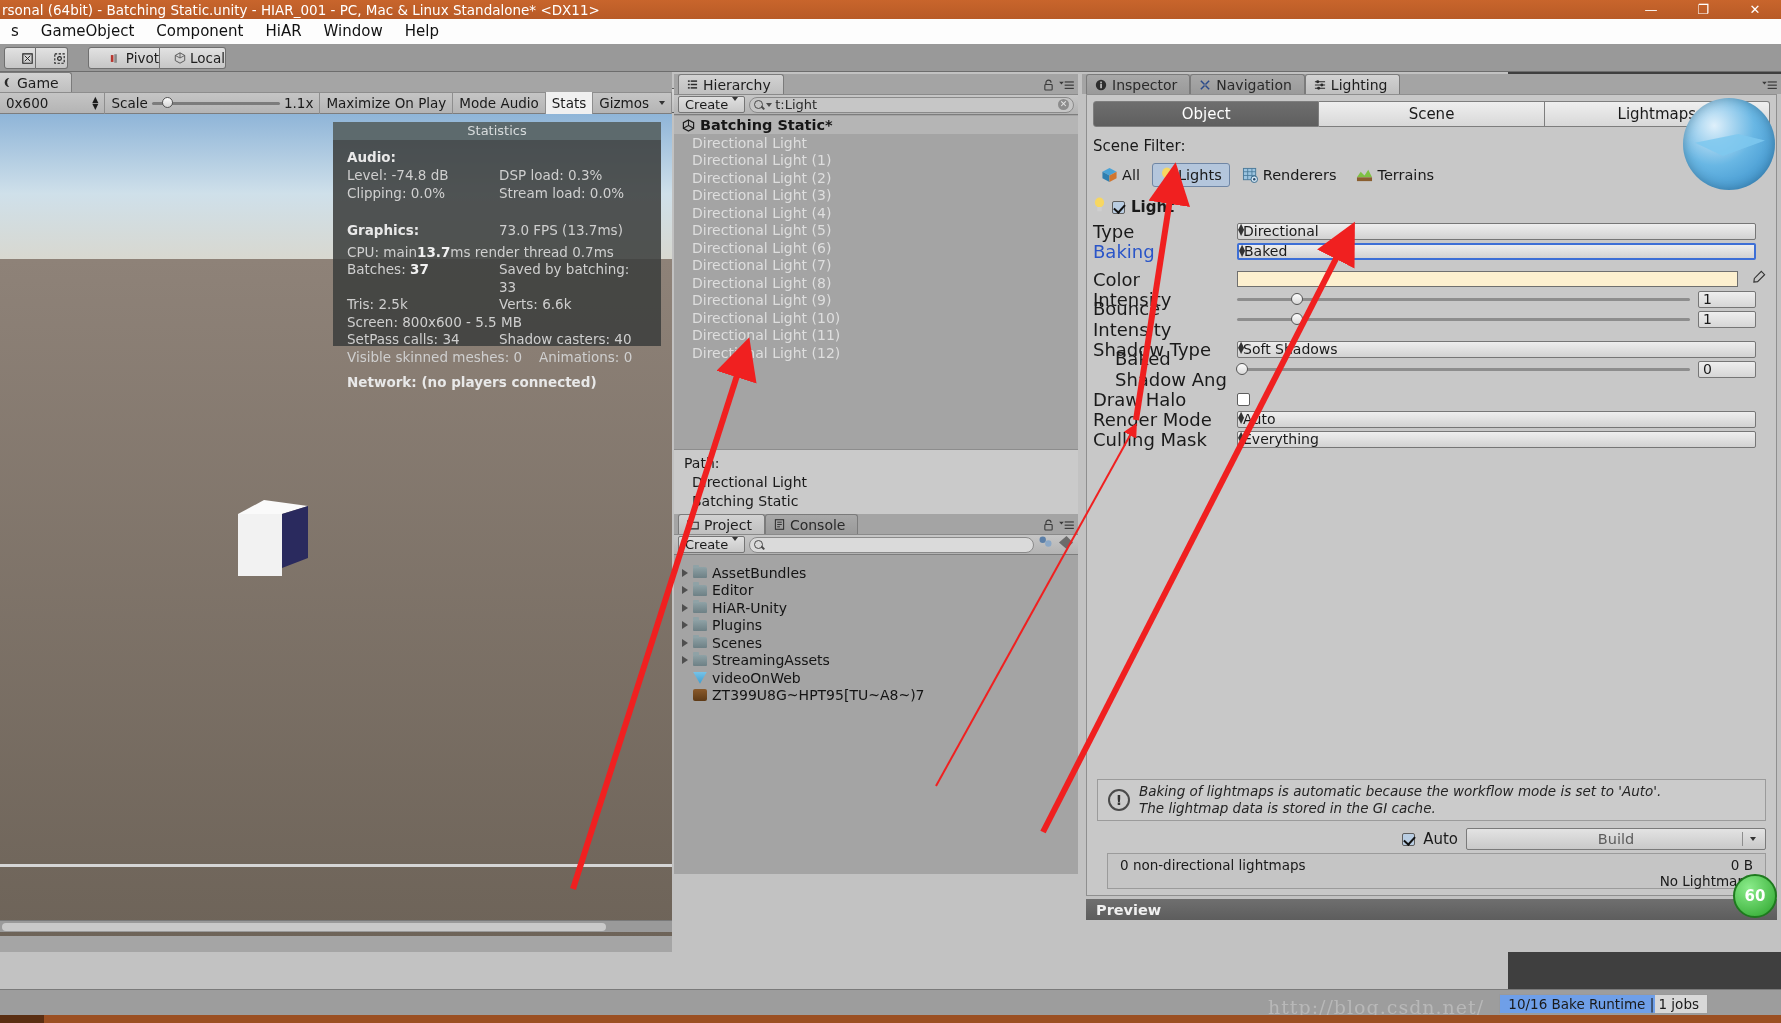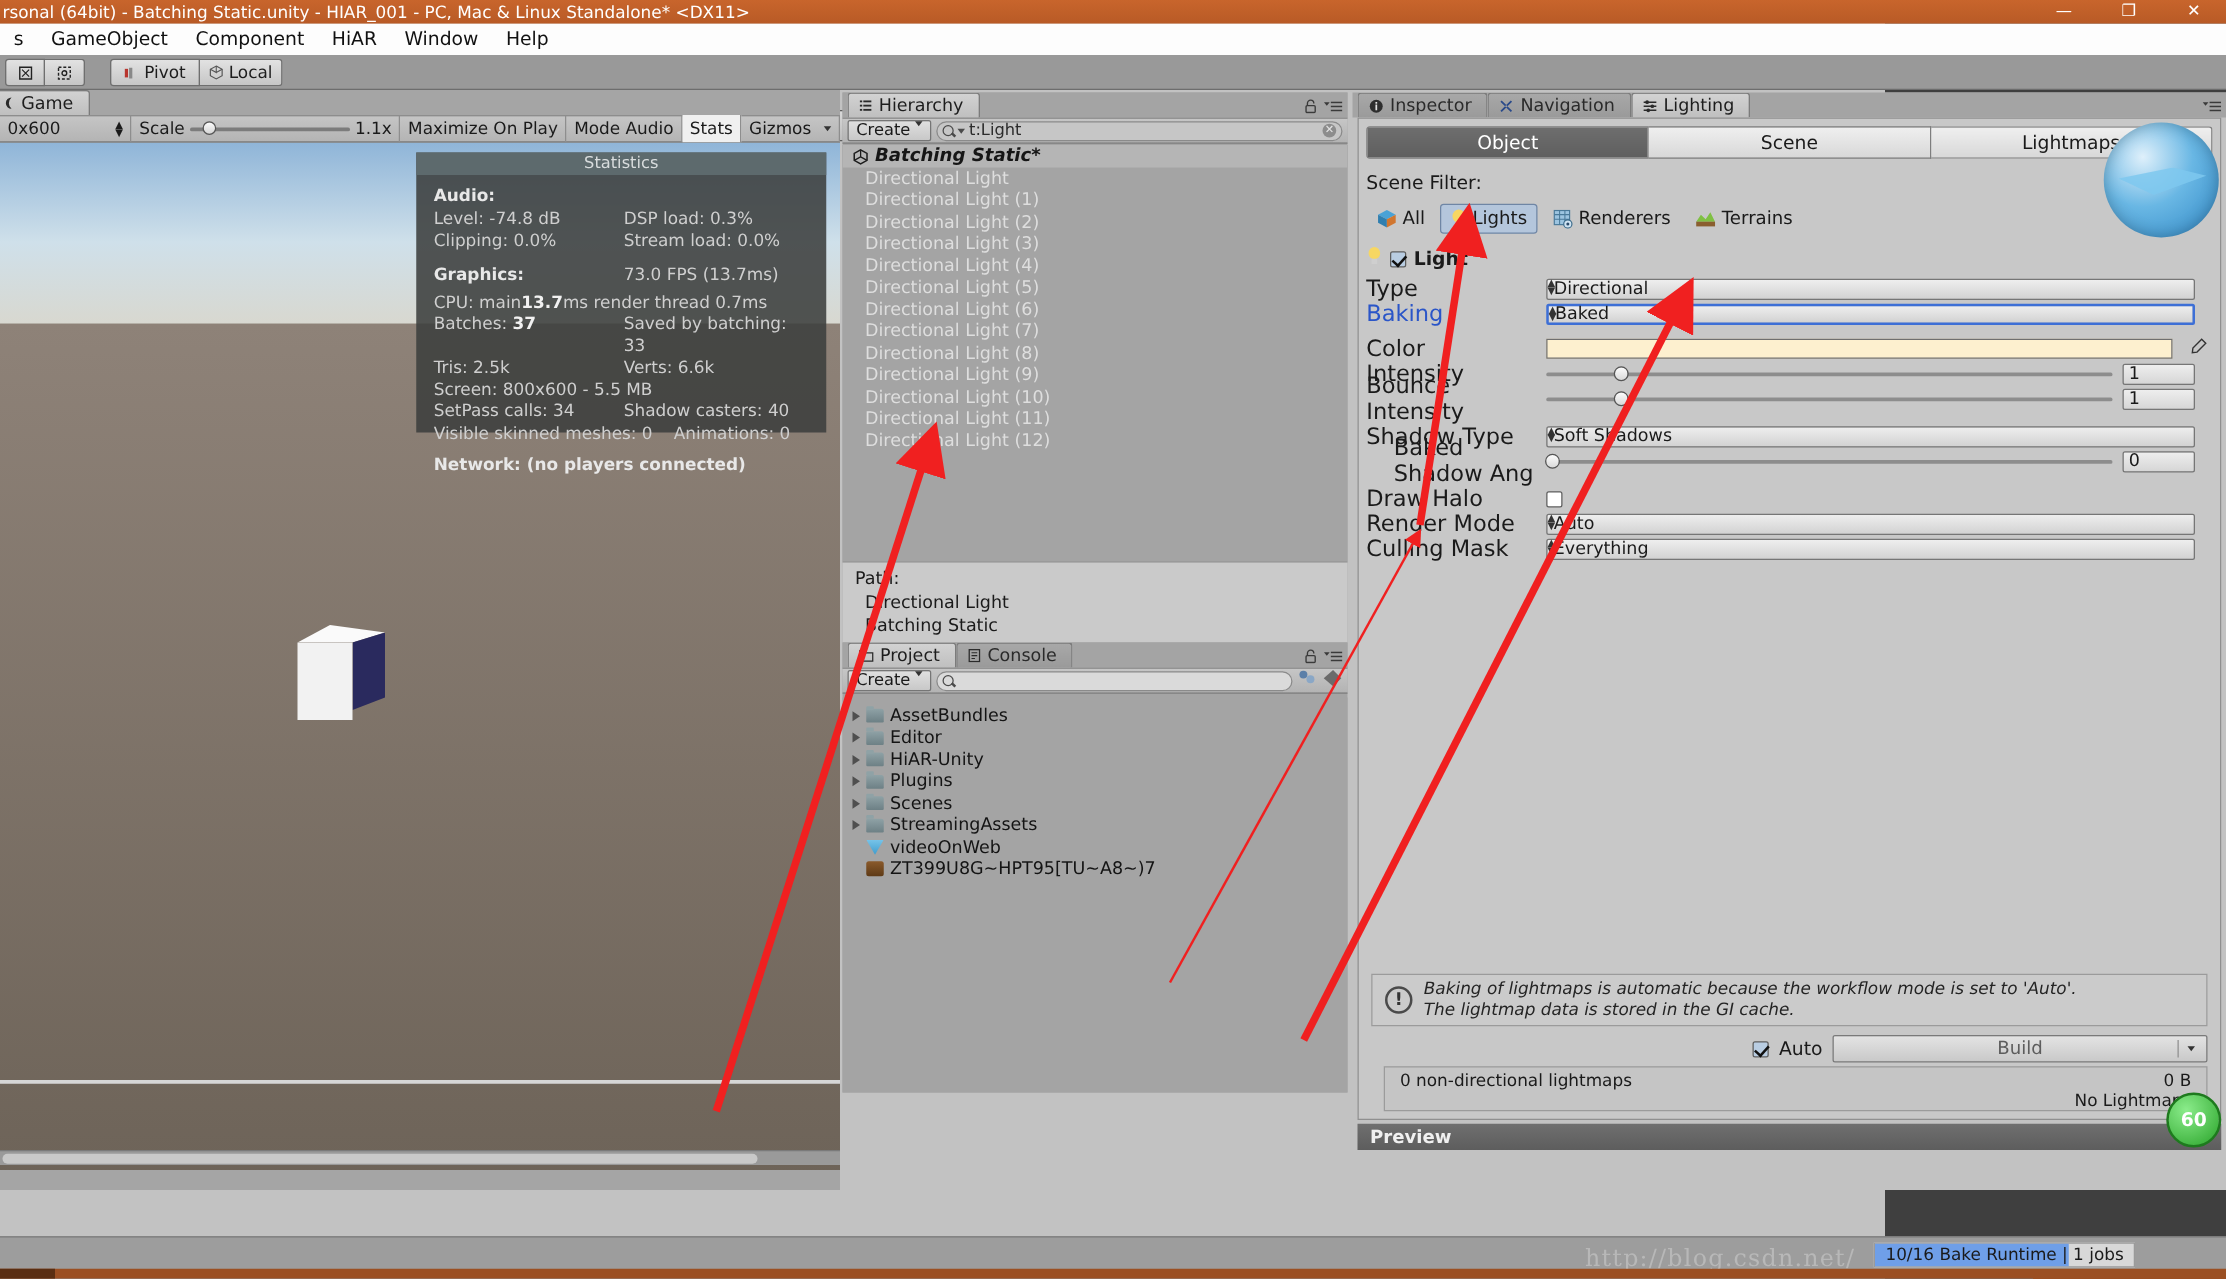--- a/index.html
+++ b/index.html
@@ -20,21 +20,21 @@
   
   .menubar { position:absolute; left:0; top:19px; width:1781px; height:25px;
     background:#fdfdfd; display:flex; align-items:center; font-size:15px; color:#111; }
   .menubar .mi { padding:0 11px; height:25px; line-height:25px; white-space:nowrap; }
 
   
   .toolbar { position:absolute; left:0; top:44px; width:1781px; height:28px;
     background:#999999; border-bottom:1px solid #6d6d6d; }
   .tb-btn { position:absolute; background:linear-gradient(#e2e2e2,#c6c6c6);
     border:1px solid #6f6f6f; border-radius:2px; display:flex; align-items:center;
-    justify-content:center; font-size:13.5px; color:#1d1d1d; }
+    justify-content:flex-end; font-size:13.5px; color:#1d1d1d; }
   .tb-seg-l { border-radius:3px 0 0 3px; }
   .tb-seg-r { border-radius:0 3px 3px 0; border-left:none; }
 
   .playrow { position:absolute; left:666px; top:44px; display:flex; height:25px; }
   .playbtn { width:39px; height:25px; background:linear-gradient(#d9d9d9,#bdbdbd);
     border:1px solid #5f5f5f; display:flex; align-items:center; justify-content:center; }
   .playbtn:not(:first-child){ border-left:none; }
 
   .rtools { position:absolute; right:6px; top:46px; display:flex; gap:6px; align-items:center; }
   .drop { height:22px; background:linear-gradient(#e6e6e6,#c9c9c9); border:1px solid #6f6f6f;
@@ -108,21 +108,21 @@
     border-radius:8px; display:flex; align-items:center; padding:0 4px; gap:3px;
     font-size:13px; color:#2b2b2b; }
   .searchglass { width:9px;height:9px;border:1.5px solid #4a4a4a;border-radius:50%; position:relative;}
   .searchglass:after{content:"";position:absolute;width:4px;height:1.5px;background:#4a4a4a;
     transform:rotate(45deg);right:-3px;bottom:0;}
   .clearx { width:11px;height:11px;border-radius:50%;background:#8c8c8c;color:#e4e4e4;
     font-size:9px;line-height:11px;text-align:center; }
   .hier-list { position:absolute; left:0; top:42px; width:404px; height:333px;
     background:#a4a4a4; overflow:hidden; }
   .hier-head { height:18px; background:#b5b5b5; display:flex; align-items:center;
-    gap:5px; padding-left:8px; font-weight:bold; font-size:14.5px; color:#161616;font-style:italic; }
+    gap:5px; padding-left:8px; font-weight:bold; font-size:14.5px; color:#161616; }
   .hier-row { height:17.5px; padding-left:18px; font-size:14px; color:#dedede;
     display:flex; align-items:center; }
   .unity-logo { width:13px; height:13px; color:#2a2a2a; }
   .path-box { position:absolute; left:0; bottom:0; width:404px; height:65px;
     background:#cacaca; border-top:1px solid #8d8d8d; padding:4px 10px; font-size:14px; }
   .path-box .pl { line-height:19px; }
   .path-box .pl.ind { padding-left:8px; }
 
   
   .project { position:absolute; left:674px; top:514px; width:404px; height:360px; background:#a4a4a4; }
@@ -401,21 +401,21 @@
     <div class="stats-body">
       <div class="stats-sec">Audio:</div>
       <div class="srow">
         <span class="sc1">Level: -74.8 dB</span>
         <span class="sc2">DSP load: 0.3%</span>
       </div>
       <div class="srow">
         <span class="sc1">Clipping: 0.0%</span>
         <span class="sc2">Stream load: 0.0%</span>
       </div>
-      <div class="srow" style="margin-top:10px">
+      <div class="srow" style="margin-top:20px">
         <span class="sc1 stats-sec" style="margin:0">Graphics:</span>
         <span class="sc2">73.0 FPS (13.7ms)</span>
       </div>
       <div class="srow" style="margin-top:4px">
         <span>CPU: main </span>
         <span class="sb">13.7</span>
         <span>ms  render thread 0.7ms</span>
       </div>
       <div class="srow">
         <span class="sc1"><span>Batches: </span><span class="sb">37</span></span>

